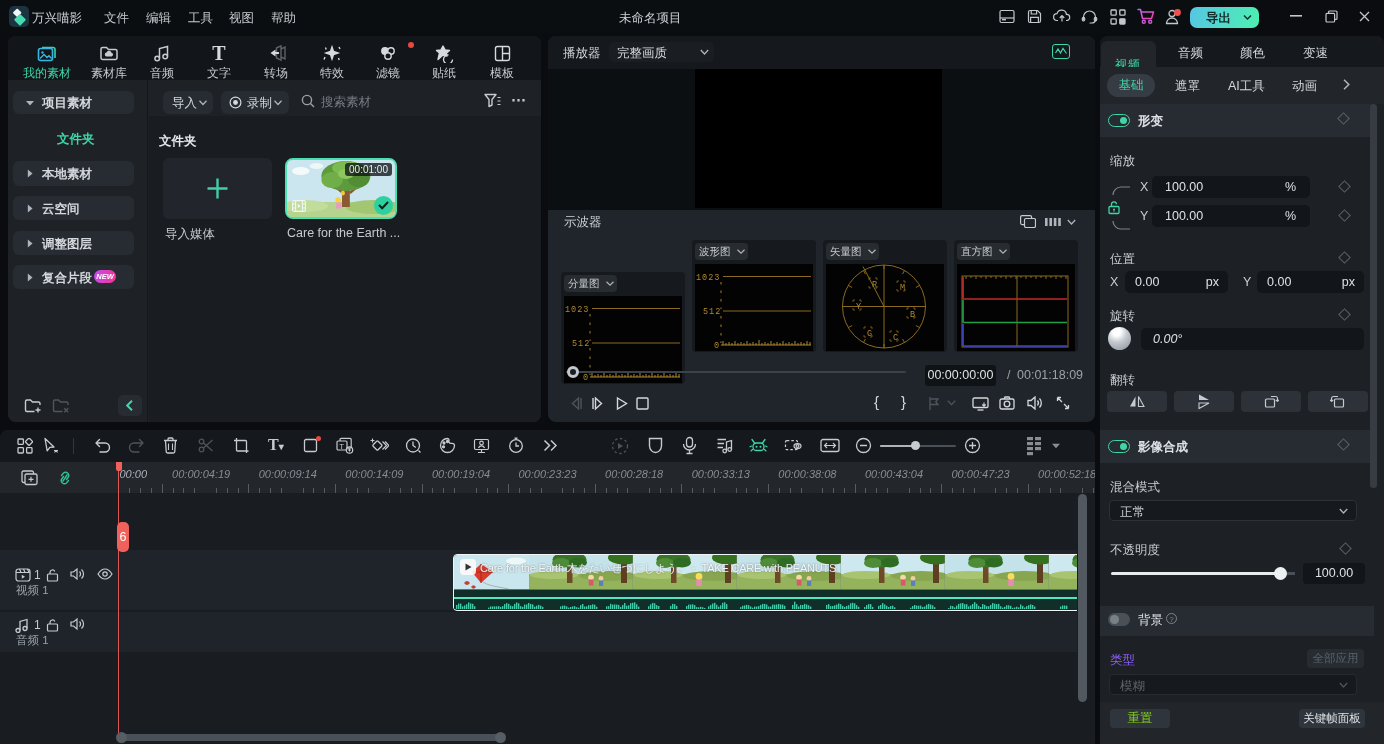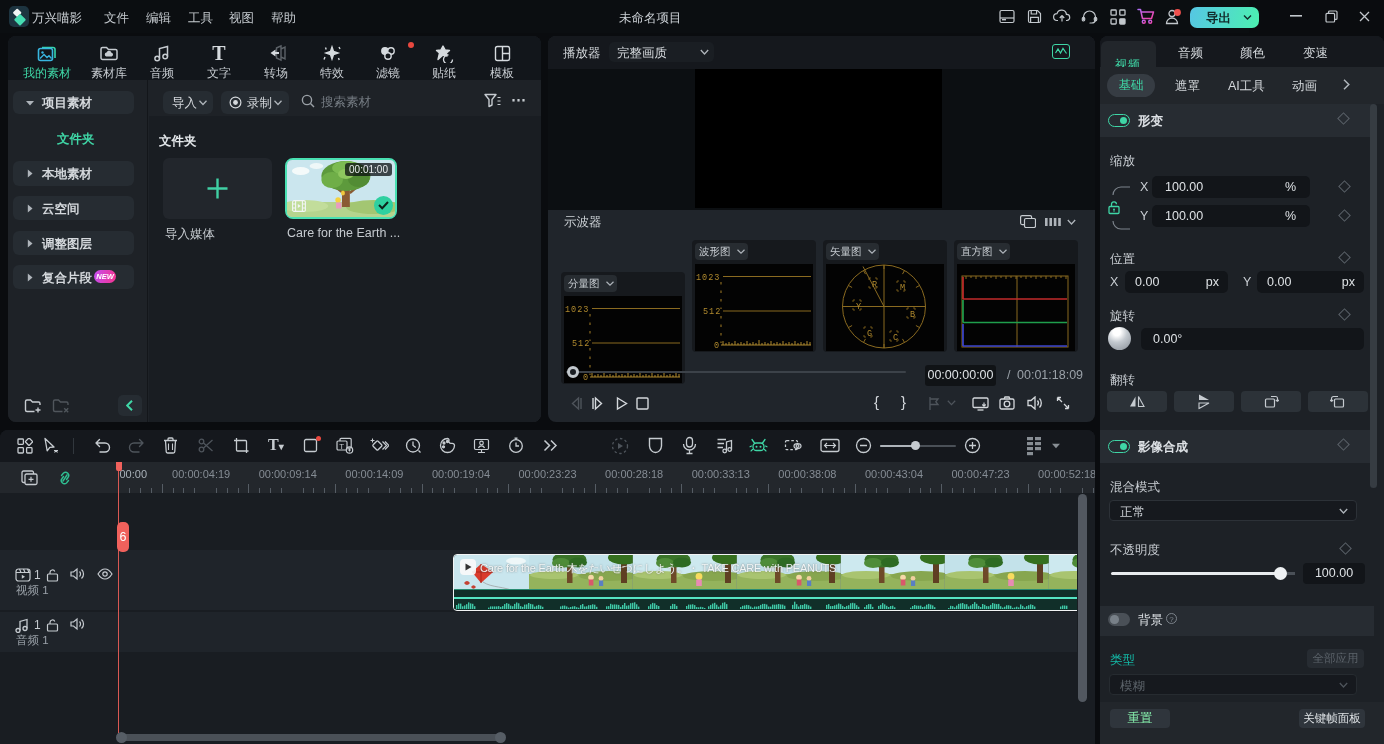--- a/index.html
+++ b/index.html
@@ -549,21 +549,21 @@
   </div>
   <div class="abs" style="left:143px;top:239px;font-size:12.5px;color:#c9ced3;">Y</div>
   <div class="abs" style="left:157px;top:235px;width:107px;height:22px;background:#121519;border-radius:5px;">
     <div class="abs" style="left:10px;top:4px;font-size:12.5px;color:#dde1e4;">0.00</div>
     <div class="abs" style="right:9px;top:4px;font-size:12.5px;color:#dde1e4;">px</div>
   </div>
 
   <div class="abs" style="left:10px;top:272px;font-size:12.5px;color:#c9ced3;">旋转</div>
   <div class="abs" style="left:240px;top:274px;width:9px;height:9px;border:1.2px solid #5a6168;transform:rotate(45deg);"></div>
   <div class="abs" style="left:8px;top:291px;width:23px;height:23px;border-radius:50%;background:radial-gradient(circle at 38% 22%,#ffffff 0 16%,#c3c9cf 45%,#878e96);"></div>
-  <div class="abs" style="left:41px;top:292px;width:223px;height:22px;background:#121519;border-radius:5px;">
+  <div class="abs" style="left:41px;top:292px;width:223px;height:22px;background:#121519;border-radius:5px;font-style:italic;">
     <div class="abs" style="left:12px;top:4px;font-size:12.5px;color:#dde1e4;">0.00°</div>
   </div>
 
   <div class="abs" style="left:10px;top:336px;font-size:12.5px;color:#c9ced3;">翻转</div>
   <div class="abs" style="left:7px;top:355px;width:60px;height:21px;background:#2c3238;border-radius:4px;">
     <svg class="ico" style="left:22px;top:4px" width="16" height="13" viewBox="0 0 16 13" fill="#c6cbd0">
         <path d="M6.5 1.5 V11.5 H1 Z"></path>
         <path d="M9.5 1.5 V11.5 H15 Z" fill="none" stroke="#c6cbd0" stroke-width="1.1"></path>
       </svg>
   </div>
@@ -614,34 +614,34 @@
   <div class="abs" style="left:0;top:570px;width:274px;height:30px;background:#272c32;">
     <div class="abs" style="left:8px;top:7px;width:22px;height:13px;border-radius:7px;background:#4a5057;">
       <div class="abs" style="left:2px;top:2.2px;width:8.6px;height:8.6px;border-radius:4.3px;background:#788088;"></div>
     </div>
     <div class="abs" style="left:38px;top:6px;font-size:12.5px;color:#dde1e5;font-weight:normal;">背景</div>
     <div class="abs" style="left:66px;top:7px;width:11px;height:11px;border:1px solid #7c838b;border-radius:50%;">
       <div style="font-size:8px;color:#7c838b;text-align:center;line-height:11px;">?</div>
     </div>
   </div>
 
-  <div class="abs" style="left:10px;top:616px;font-size:12.5px;color:#14b8a6;">类型</div>
+  <div class="abs" style="left:10px;top:616px;font-size:12.5px;color:#8b5cf6;">类型</div>
   <div class="abs" style="left:207px;top:613px;width:57px;height:19px;background:#272c32;border-radius:4px;">
     <div style="font-size:11.5px;color:#5c636a;text-align:center;line-height:19px;">全部应用</div>
   </div>
   <div class="abs" style="left:9px;top:638px;width:248px;height:21px;background:#16191e;border:1px solid #262b30;border-radius:4px;">
     <div class="abs" style="left:10px;top:3px;font-size:12.5px;color:#5c636a;">模糊</div>
     <svg class="ico" style="right:8px;top:7px" width="9" height="7" viewBox="0 0 9 7" fill="none" stroke="#4e545b" stroke-width="1.3">
         <path d="M0.8 1 L4.5 5 L8.2 1"></path>
       </svg>
   </div>
 
   <div class="abs" style="left:0;top:666px;width:284px;height:42px;background:#22262b;">
     <div class="abs" style="left:10px;top:7px;width:60px;height:19px;background:#2f353c;border-radius:4px;">
-      <div style="font-size:12.5px;color:#86efac;text-align:center;line-height:19px;">重置</div>
+      <div style="font-size:12.5px;color:#84cc16;text-align:center;line-height:19px;">重置</div>
     </div>
     <div class="abs" style="left:199px;top:7px;width:66px;height:19px;background:#2f353c;border-radius:4px;">
       <div style="font-size:11.5px;color:#dde1e4;text-align:center;line-height:19px;">关键帧面板</div>
     </div>
   </div>
 
   <div class="abs" style="left:270px;top:68px;width:7px;height:384px;background:#363c42;border-radius:3.5px;"></div>
 </div>
 
 <div class="panel" id="timelinepanel" style="left:0px;top:430px;width:1095px;height:314px;border-radius:8px 8px 0 0;background:#191d22;">
@@ -771,21 +771,21 @@
         <rect x="1" y="11" width="6" height="3.2"></rect>
         <rect x="9" y="11" width="6" height="3.2"></rect>
         <rect x="1" y="16" width="6" height="3.2"></rect>
       </svg>
     <svg class="ico" style="left:1052px;top:13px" width="8" height="6" viewBox="0 0 8 6">
         <path d="M0 0.8 L4 5.2 L8 0.8" fill="#888e94"></path>
       </svg>
   </div>
 
   <div class="abs" style="left:0;top:32px;width:1095px;height:31px;background:#23272c;"></div>
-  <div id="ruler" class="abs" style="left:0;top:32px;width:1095px;height:31px;overflow:hidden;">
+  <div id="ruler" class="abs" style="left:0;top:32px;width:1095px;height:31px;overflow:hidden;font-style:italic;">
       <div class="abs" style="left:119.5px;top:6px;font-size:11px;color:#a9b1b9;">00:00</div>
       <div class="abs" style="left:129.3px;top:26px;width:1px;height:5px;background:#555c64;"></div>
       <div class="abs" style="left:140.2px;top:26px;width:1px;height:5px;background:#555c64;"></div>
       <div class="abs" style="left:151.0px;top:26px;width:1px;height:5px;background:#555c64;"></div>
       <div class="abs" style="left:161.8px;top:22px;width:1px;height:9px;background:#555c64;"></div>
       <div class="abs" style="left:172.6px;top:26px;width:1px;height:5px;background:#555c64;"></div>
       <div class="abs" style="left:183.4px;top:26px;width:1px;height:5px;background:#555c64;"></div>
       <div class="abs" style="left:194.3px;top:26px;width:1px;height:5px;background:#555c64;"></div>
       <div class="abs" style="left:172.1px;top:6px;font-size:11px;color:#858c94;">00:00:04:19</div>
       <div class="abs" style="left:215.9px;top:26px;width:1px;height:5px;background:#555c64;"></div>

